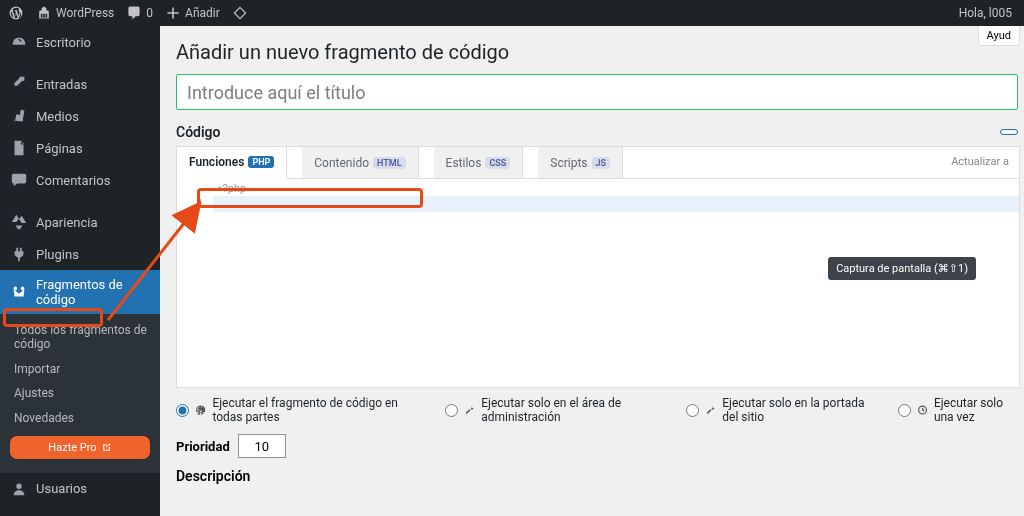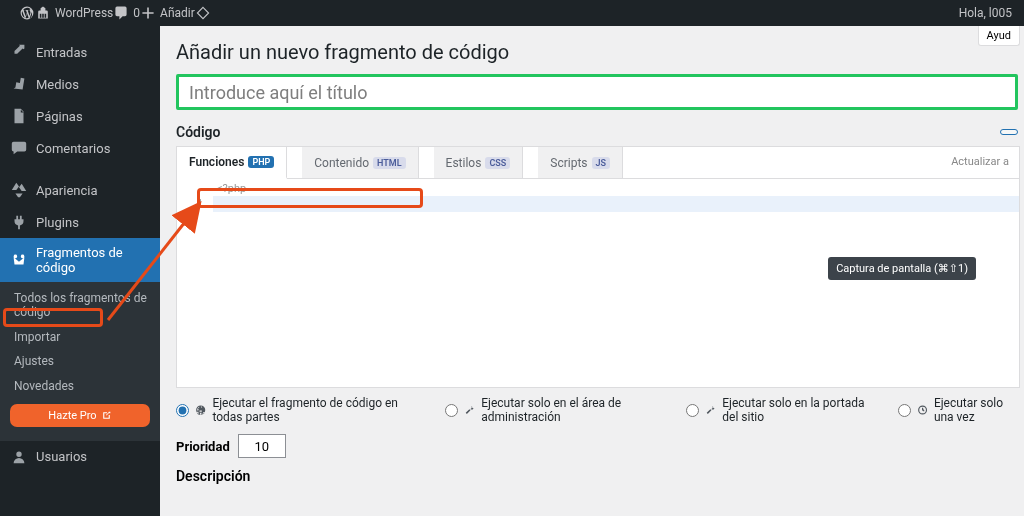--- a/index.html
+++ b/index.html
@@ -1,41 +1,41 @@
 <!DOCTYPE html>
 <html><head>
 <meta charset="utf-8">
 <style>
 * { margin:0; padding:0; box-sizing:border-box; font-family:-apple-system,BlinkMacSystemFont,"Segoe UI",Roboto,Arial,sans-serif; }
 body { width:1024px; height:516px; overflow:hidden; background:#f0f0f1; position:relative; }
 
 
 .adminbar { position:absolute; top:0; left:0; right:0; height:26px; background:#1d2327; color:#c3c4c7; display:flex; align-items:center; font-size:12px; z-index:5; }
-.adminbar-left { display:flex; align-items:center; padding-left:19px; }
+.adminbar-left { display:flex; align-items:center; gap:12px; padding-left:8px; }
 .adminbar-left .item { display:flex; align-items:center; gap:4px; color:#c3c4c7; cursor:pointer; }
 .adminbar-left .item svg { width:16px; height:16px; fill:#c3c4c7; }
 .adminbar-right { margin-left:auto; padding-right:12px; color:#c3c4c7; }
 
 
 .sidebar { position:absolute; top:26px; left:0; width:160px; bottom:0; background:#1d2327; color:#c3c4c7; font-size:13px; overflow:hidden; }
 .menu-item { display:flex; align-items:center; gap:8px; padding:7px 10px; cursor:pointer; color:#c3c4c7; }
 .menu-item svg { width:18px; height:18px; fill:#9ca2a7; flex-shrink:0; }
 .menu-sep { height:10px; }
 .menu-item.current { background:#2271b1; color:#fff; position:relative; }
 .menu-item.current svg { fill:#fff; }
 .menu-item.current::after { content:""; position:absolute; right:-6px; top:50%; margin-top:-6px; border:6px solid transparent; border-right-color:#f0f0f1; }
 .submenu { background:#2c3338; padding:4px 0 6px; }
 .submenu-item { padding:5px 10px 5px 14px; font-size:12px; color:#b4b9be; cursor:pointer; line-height:1.2; }
 .submenu-item.current { color:#fff; font-weight:600; }
 .btn-pro { margin:6px 10px 8px; background:#f0632b; color:#fff; font-size:11px; padding:5px 8px; border-radius:7px; text-align:center; display:flex; align-items:center; justify-content:center; gap:4px; cursor:pointer; }
 
 
 .main { position:absolute; top:26px; left:160px; right:0; bottom:0; overflow:hidden; padding:14px 0 0 16px; }
 h1.page-title { font-size:20px; font-weight:400; color:#1d2327; margin-bottom:10px; }
-.title-input { width:calc(100% - 6px); height:36px; border:3px solid #22c55e; background:#fff; font-size:18px; padding:0 10px; color:#888; display:flex; align-items:center; border-radius:2px; }
+.title-input { width:calc(100% - 6px); height:36px; border:1px solid #22c55e; background:#fff; font-size:18px; padding:0 10px; color:#888; display:flex; align-items:center; border-radius:2px; }
 .section-head { display:flex; align-items:center; margin:14px 6px 6px 0;gap:34px; }
 .section-head h2 { font-size:14px; font-weight:600; color:#1d2327; }
 .section-head .right { margin-left:auto; display:flex; gap:6px; }
 .btn-sm { font-size:11px; padding:2px 8px; border:1px solid #2271b1; color:#2271b1; background:#f6f7f7; border-radius:3px; cursor:pointer; }
 .code-box { border:1px solid #dcdcde; background:#fff; margin-right:4px; }
 .tabs { display:flex; border-bottom:1px solid #dcdcde; font-size:12px;gap:15px; }
 .tab { padding:8px 12px; border-right:1px solid #dcdcde; display:flex; align-items:center; gap:4px; cursor:pointer; color:#646970; background:#f0f0f1; }
 .tab:first-child { background:#fff; border-bottom:2px solid #fff; margin-bottom:-1px; color:#1d2327; font-weight:600; }
 .tab .badge { font-size:9px; padding:1px 4px; border-radius:3px; background:#d8dbeb; color:#4c5d9b; font-weight:600; }
 .tab:first-child .badge { background:#2271b1; color:#fff; }
@@ -92,20 +92,26 @@
     <span class="item">
         <svg viewBox="0 0 20 20">
           <path fill="none" stroke="#c3c4c7" stroke-width="1.4" d="M10 3l7 7-7 7-7-7z"></path>
         </svg>
       </span>
   </div>
   <div class="adminbar-right">Hola, l005</div>
 </div>
 
 <div class="sidebar">
+  <div class="menu-item">
+      <svg viewBox="0 0 20 20">
+        <path d="M3 12a7 7 0 0114 0v1H3v-1zm7-6l-1 1 3 3 1-1-3-3z"></path>
+      </svg>
+      <span>Escritorio</span>
+    </div>
   <div class="menu-sep"></div>
   <div class="menu-item">
       <svg viewBox="0 0 20 20">
         <path d="M10 2l1 1-6 6v3h3l6-6 1 1 1-1V2h-6z"></path>
       </svg>
       <span>Entradas</span>
     </div>
   <div class="menu-item">
       <svg viewBox="0 0 20 20">
         <path d="M4 15l2-1 1-6 4 1 1-6 4 1-2 12-10-1z"></path>

